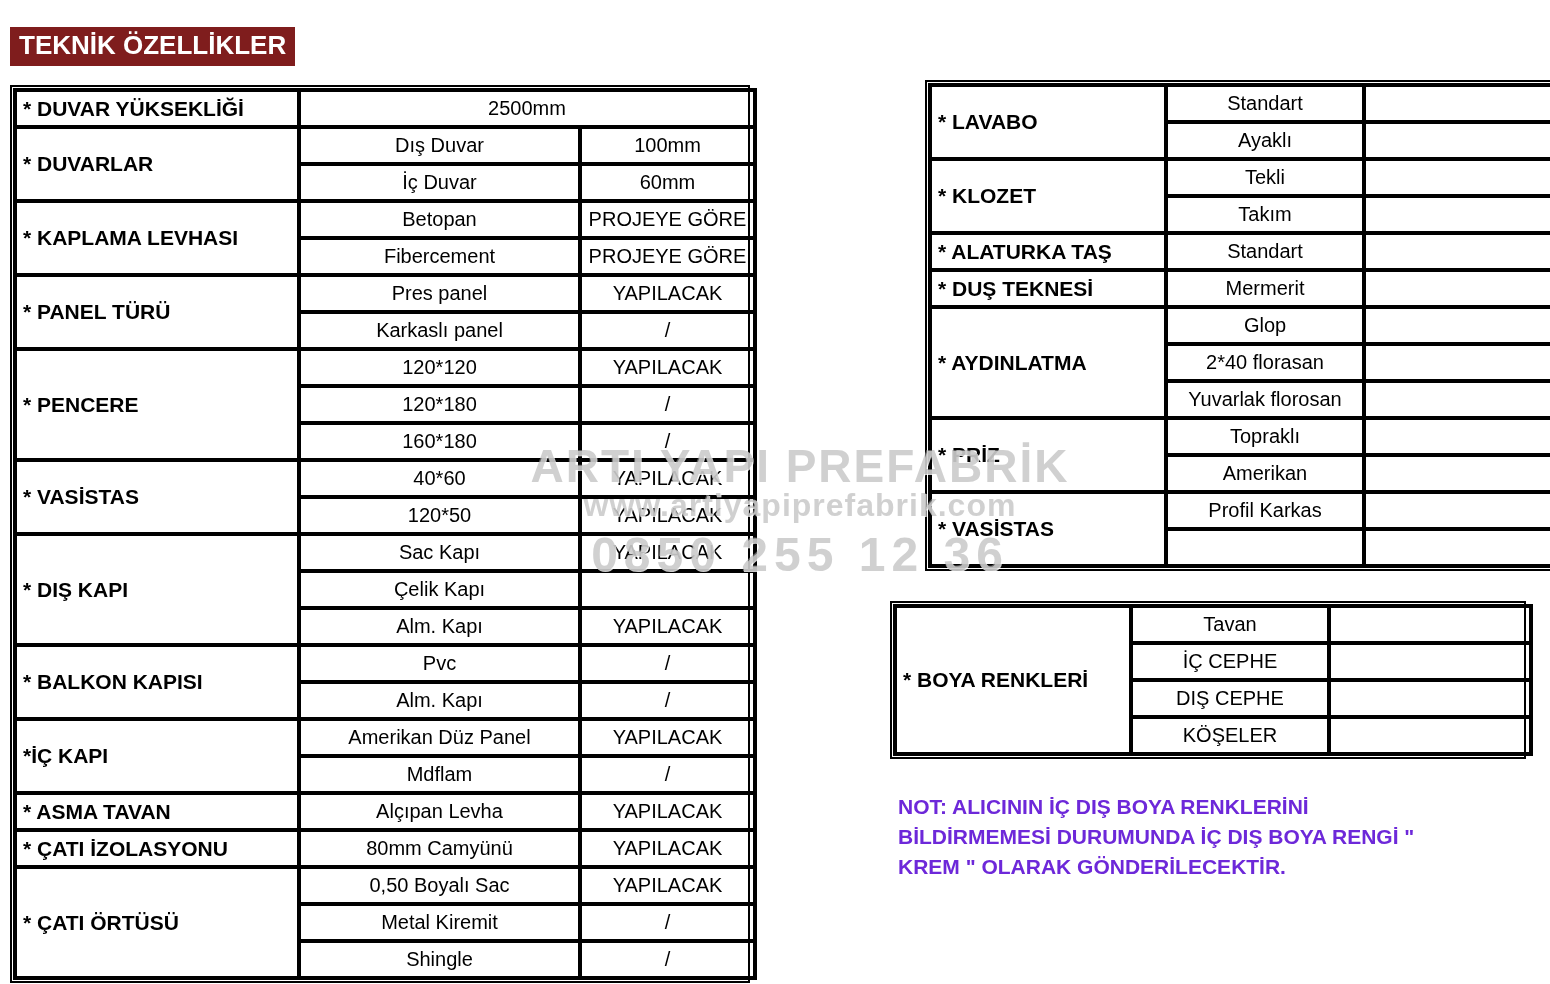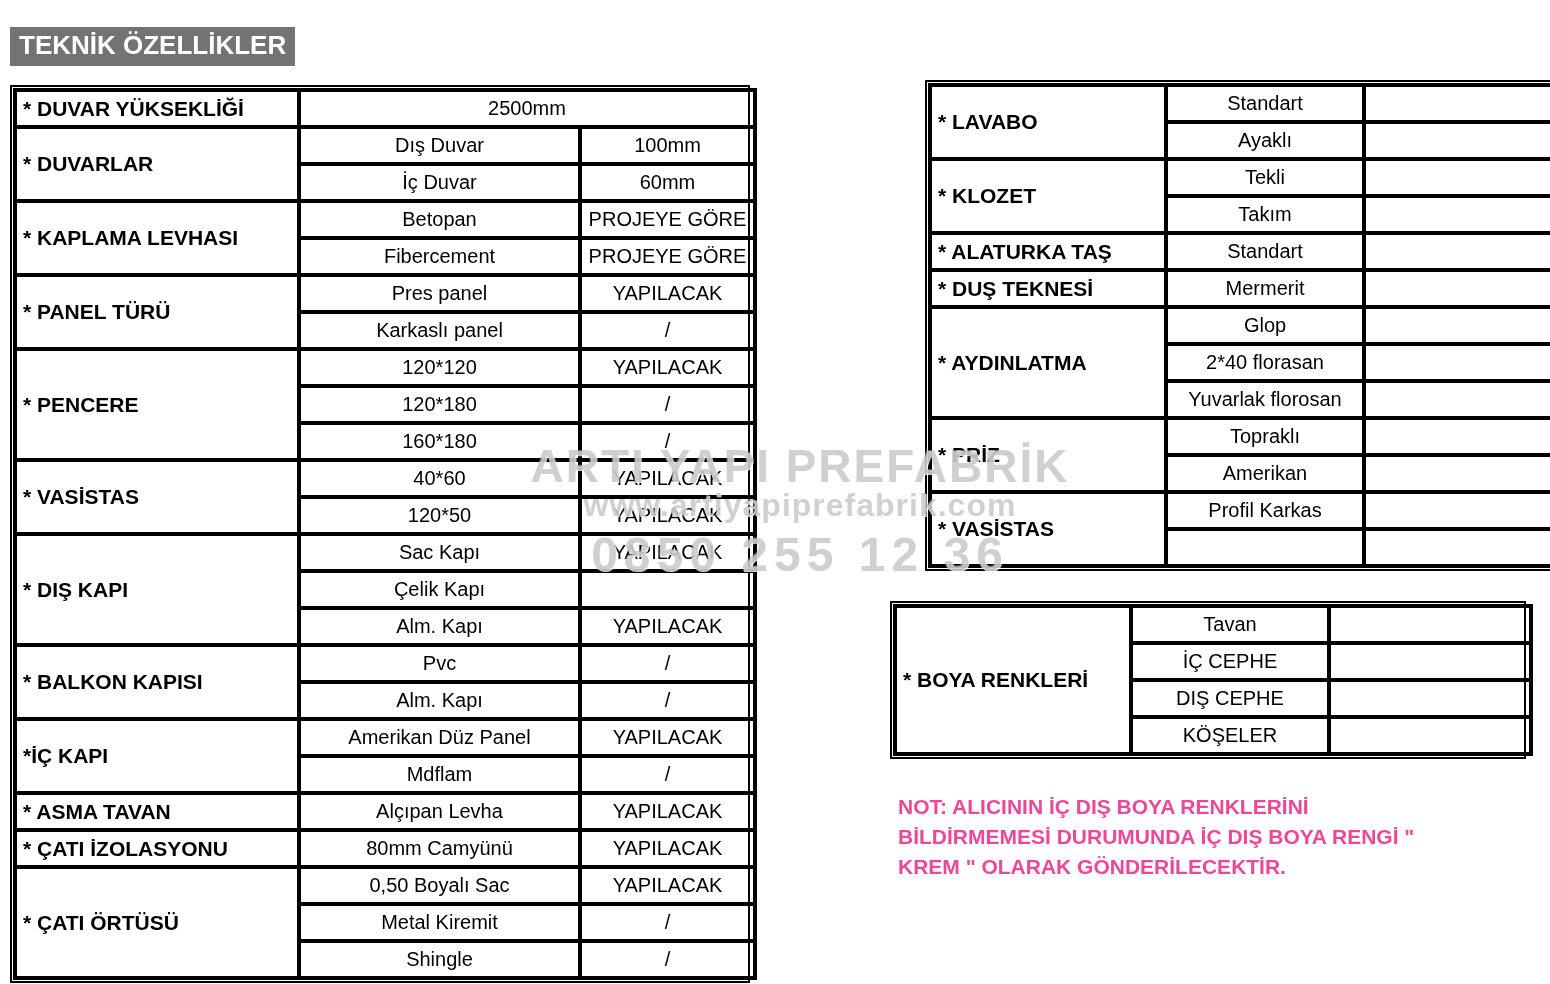--- a/index.html
+++ b/index.html
@@ -6,21 +6,21 @@
   html, body {
     width: 1550px; height: 984px;
     background: #ffffff;
     font-family: "Liberation Sans", sans-serif;
     position: relative;
     overflow: hidden;
   }
   .title-badge {
     position: absolute;
     left: 10px; top: 27px;
-    background: #737373;
+    background: #7f1d1d;
     color: #ffffff;
     font-size: 26px;
     font-weight: bold;
     padding: 3px 9px 5px 9px;
     letter-spacing: 0px;
   }
   .tbl-wrap {
     position: absolute;
     border: 2px solid #000;
     padding: 1px;
@@ -53,21 +53,21 @@
   
   #left-table  col.c1 { width: 284px; } #left-table  col.c2 { width: 281px; } #left-table  col.c3 { width: 175px; }
   #right-table col.c1 { width: 236px; } #right-table col.c2 { width: 198px; } #right-table col.c3 { width: 202px; }
   #paint-table col.c1 { width: 236px; } #paint-table col.c2 { width: 198px; } #paint-table col.c3 { width: 202px; }
   .note-block {
     position: absolute;
     left: 898px; top: 792px;
     width: 545px;
     font-size: 21px;
     font-weight: bold;
-    color: #ec4899;
+    color: #6d28d9;
     line-height: 1.42;
   }
   .watermark {
     position: absolute;
     left: 480px; top: 443px;
     width: 640px;
     text-align: center;
     color: rgba(170,170,170,0.55);
     text-shadow: 1px 1px 0 rgba(255,255,255,0.8);
     pointer-events: none;

